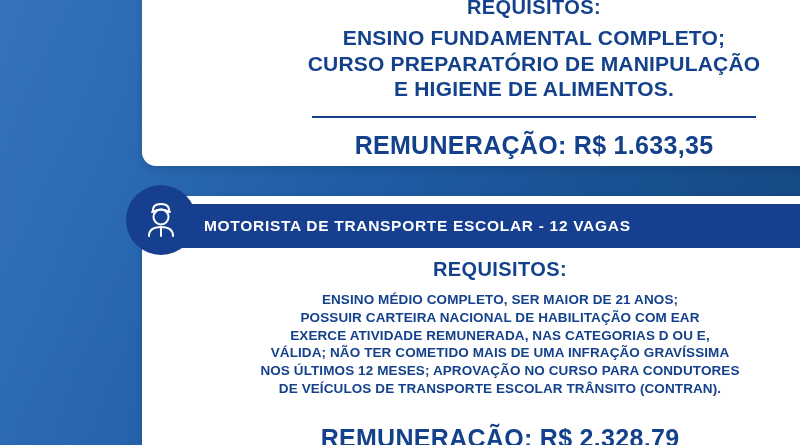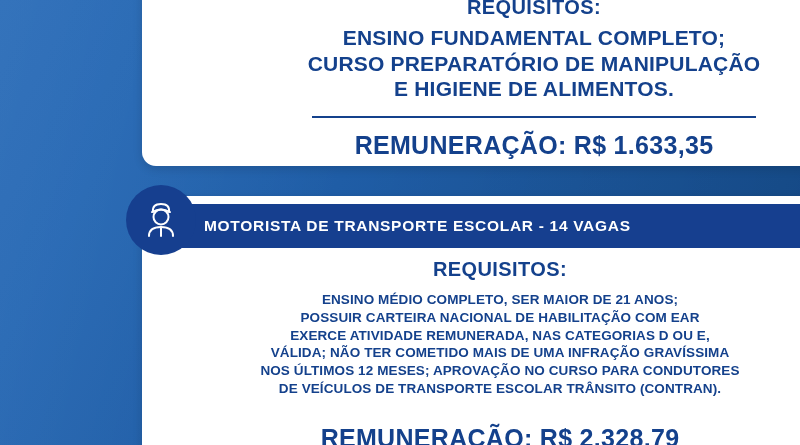--- a/index.html
+++ b/index.html
@@ -171,21 +171,21 @@
 POSSUIR CARTEIRA NACIONAL DE HABILITAÇÃO COM EAR
 EXERCE ATIVIDADE REMUNERADA, NAS CATEGORIAS D OU E,
 VÁLIDA; NÃO TER COMETIDO MAIS DE UMA INFRAÇÃO GRAVÍSSIMA
 NOS ÚLTIMOS 12 MESES;  APROVAÇÃO NO CURSO PARA CONDUTORES
 DE VEÍCULOS DE TRANSPORTE ESCOLAR TRÂNSITO (CONTRAN).</div>
       <div class="remun" style="margin-top:26px;">REMUNERAÇÃO: R$ 2.328,79</div>
     </div>
   </div>
 
   <div class="title-bar">
-    <span class="bar-label">MOTORISTA DE TRANSPORTE ESCOLAR - 14 VAGAS</span>
+    <span class="bar-label">MOTORISTA DE TRANSPORTE ESCOLAR - 12 VAGAS</span>
   </div>
 
   <div class="avatar">
     <svg width="46" height="46" viewBox="0 0 46 46" aria-hidden="true">
       <g fill="none" stroke="#ffffff" stroke-width="2" stroke-linecap="round" stroke-linejoin="round">
         <path d="M14 15 q9 -5 18 0"></path>
         <path d="M15 15 q-1 -8 8 -8 q9 0 8 8"></path>
         <circle cx="23" cy="20" r="7.5"></circle>
         <path d="M11 39 q0 -9 12 -9 q12 0 12 9"></path>
         <path d="M23 30 l0 9"></path>

